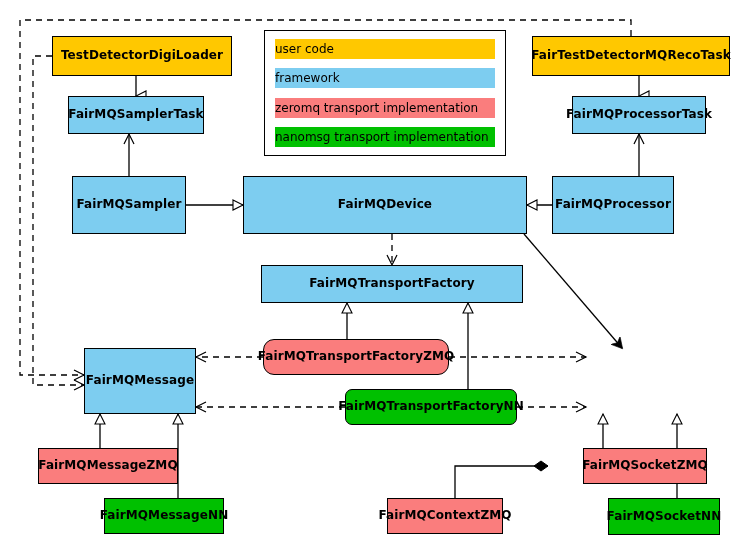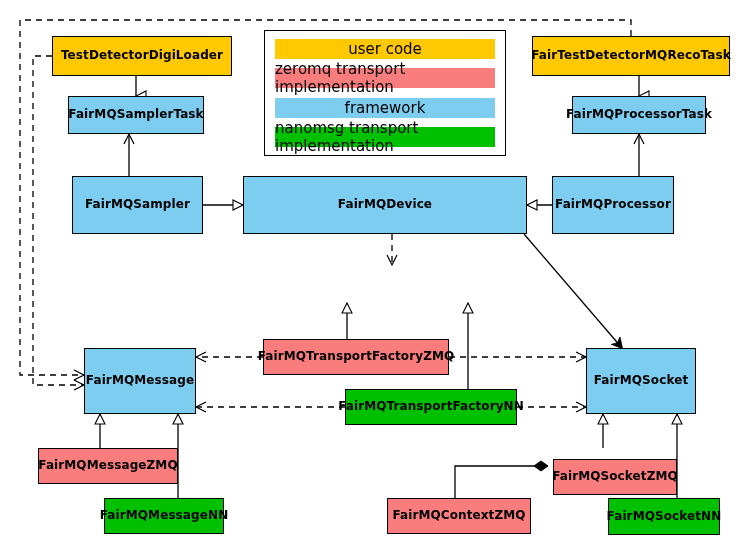--- a/index.html
+++ b/index.html
@@ -60,22 +60,22 @@
     padding: 8px 10px;
     display: flex;
     flex-direction: column;
     justify-content: space-between;
     z-index: 4;
   }
   .legend-row {
     height: 20px;
     display: flex;
     align-items: center;
-    justify-content: center;
-    font-size: 15px;
+    justify-content: flex-start;
+    font-size: 12px;
     font-weight: normal;
     color: #000000;
   }
 </style>
 </head>
 <body>
 
 <div id="diagram">
 
   <svg id="edges" viewBox="0 0 748 549" width="748" height="549">
@@ -141,89 +141,89 @@
 
       <path d="M548,466 L455,466 L455,498" marker-start="url(#filledDiamond)"></path>
 
     </g>
   </svg>
 
   <div id="legend">
     <div class="legend-row c-user">
       <span>user code</span>
     </div>
+    <div class="legend-row c-frame">
+      <span>framework</span>
+    </div>
     <div class="legend-row c-zeromq">
       <span>zeromq transport implementation</span>
     </div>
-    <div class="legend-row c-frame">
-      <span>framework</span>
-    </div>
     <div class="legend-row c-nanomsg">
       <span>nanomsg transport implementation</span>
     </div>
   </div>
 
   <div class="node c-user" style="left:52px;top:36px;width:180px;height:40px;">
     <span>TestDetectorDigiLoader</span>
   </div>
 
   <div class="node c-frame italic" style="left:68px;top:96px;width:136px;height:38px;">
     <span>FairMQSamplerTask</span>
   </div>
 
-  <div class="node c-frame" style="left:72px;top:176px;width:131px;height:58px;">
+  <div class="node c-frame" style="left:72px;top:176px;width:114px;height:58px;">
     <span>FairMQSampler</span>
   </div>
 
   <div class="node c-frame" style="left:243px;top:176px;width:284px;height:58px;">
     <span>FairMQDevice</span>
   </div>
 
   <div class="node c-user" style="left:532px;top:36px;width:198px;height:40px;">
     <span>FairTestDetectorMQRecoTask</span>
   </div>
 
   <div class="node c-frame italic" style="left:572px;top:96px;width:134px;height:38px;">
     <span>FairMQProcessorTask</span>
   </div>
 
   <div class="node c-frame" style="left:552px;top:176px;width:122px;height:58px;">
     <span>FairMQProcessor</span>
   </div>
 
-
-  <div class="node c-zeromq" style="left:263px;top:339px;width:186px;height:36px;">
+  <div class="node c-frame italic" style="left:261px;top:265px;width:262px;height:38px;">
+    <span>FairMQTransportFactory</span>
+  </div>
+
+  <div class="node c-zeromq" style="left:263px;top:339px;width:186px;height:36px;border-radius:11px;">
     <span>FairMQTransportFactoryZMQ</span>
   </div>
 
-  <div class="node c-nanomsg" style="left:345px;top:389px;width:172px;height:36px;">
+  <div class="node c-nanomsg" style="left:345px;top:389px;width:172px;height:36px;border-radius:7px;">
     <span>FairMQTransportFactoryNN</span>
   </div>
 
   <div class="node c-frame italic" style="left:84px;top:348px;width:112px;height:66px;">
     <span>FairMQMessage</span>
   </div>
 
-  <div class="node c-frame italic" style="left:586px;top:348px;width:110px;height:66px;">
-    <span>FairMQSocket</span>
-  </div>
 
   <div class="node c-zeromq" style="left:38px;top:448px;width:140px;height:36px;">
     <span>FairMQMessageZMQ</span>
   </div>
 
   <div class="node c-nanomsg" style="left:104px;top:498px;width:120px;height:36px;">
     <span>FairMQMessageNN</span>
   </div>
 
-  <div class="node c-zeromq" style="left:553px;top:448px;width:124px;height:36px;margin-top:11px;">
+  <div class="node c-zeromq" style="left:583px;top:448px;width:124px;height:36px;">
     <span>FairMQSocketZMQ</span>
   </div>
 
-  <div class="node c-zeromq" style="left:387px;top:498px;width:144px;height:36px;">
+  <div class="node c-zeromq" style="left:387px;top:498px;width:116px;height:36px;">
     <span>FairMQContextZMQ</span>
   </div>
 
   <div class="node c-nanomsg" style="left:608px;top:498px;width:112px;height:37px;">
     <span>FairMQSocketNN</span>
   </div>
 
 </div>
 
 </body></html>

